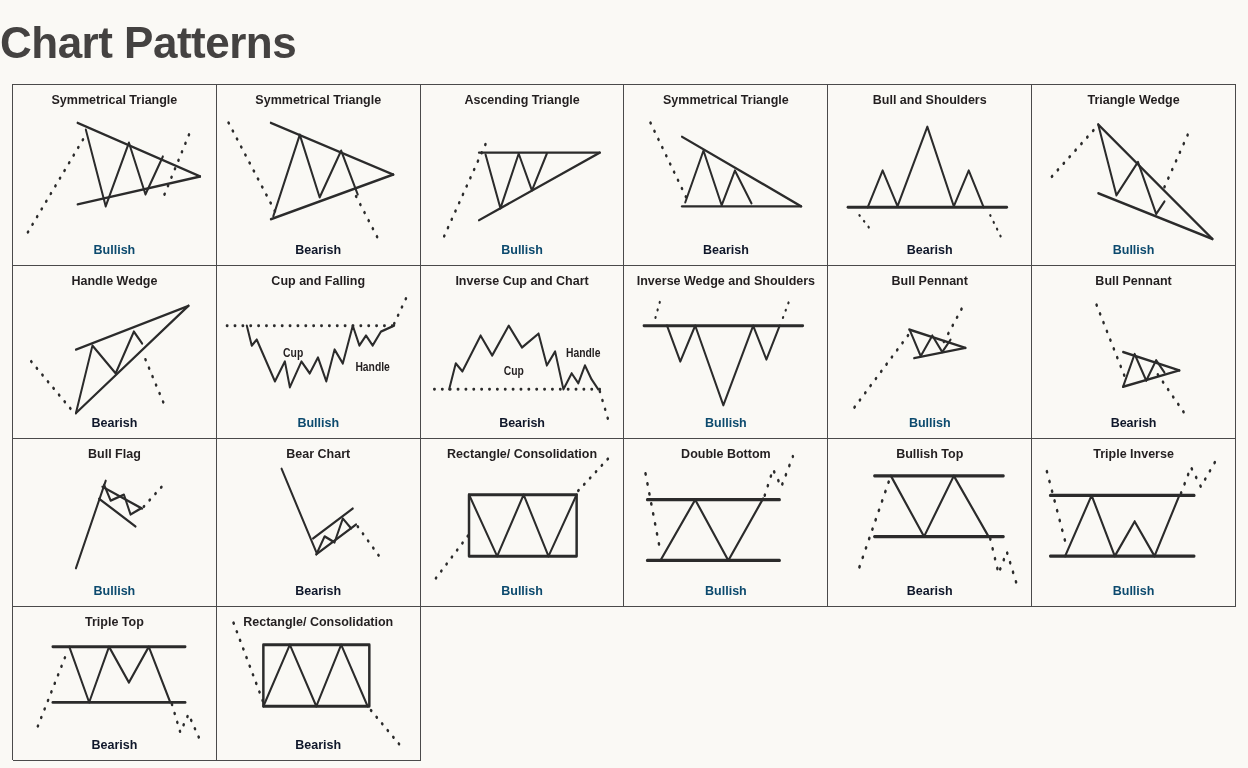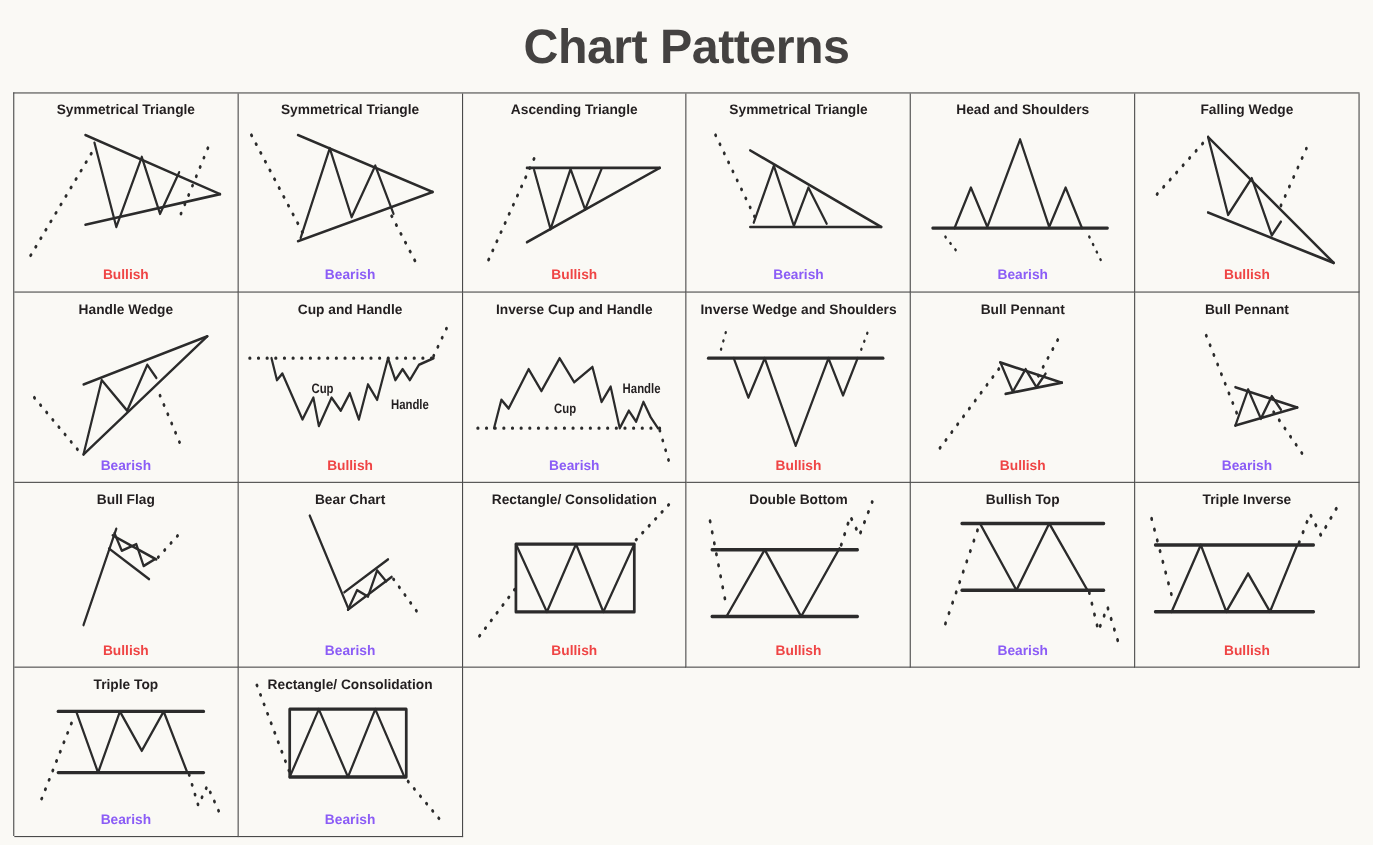--- a/index.html
+++ b/index.html
@@ -3,21 +3,20 @@
 <meta charset="utf-8">
 <style>
   html,body{margin:0;padding:0;}
   body{
     width:1248px;height:768px;
     background:#faf9f5;
     font-family:"Liberation Sans", sans-serif;
     overflow:hidden;
   }
   #page-title{
-    text-align:center;
     font-size:44px;
     font-weight:bold;
     color:#444241;
     letter-spacing:-0.5px;
     padding-top:16px;
     height:54px;
     line-height:54px;
   }
   #grid{
     position:absolute;
@@ -53,22 +52,22 @@
     height:100%;
   }
   .signal{
     position:absolute;
     bottom:8px; left:0; right:0;
     text-align:center;
     font-size:12.5px;
     font-weight:bold;
     z-index:3;
   }
-  .bullish{color:#ef4444;}
-  .bearish{color:#8b5cf6;}
+  .bullish{color:#0c4a6e;}
+  .bearish{color:#0f172a;}
   .inner-label{
     font-size:12.5px;
     font-weight:bold;
     fill:#231f20;
     font-family:"Liberation Sans", sans-serif;
   }
   .ln{stroke:#2b2b2b;stroke-width:2.4;fill:none;stroke-linecap:round;stroke-linejoin:round;}
   .ln-thick{stroke:#2b2b2b;stroke-width:3;fill:none;stroke-linecap:round;stroke-linejoin:round;}
   .dotted{stroke:#2b2b2b;stroke-width:3;fill:none;stroke-linecap:round;stroke-dasharray:0.5 9;}
   .dotted-fine{stroke:#2b2b2b;stroke-width:2.6;fill:none;stroke-linecap:round;stroke-dasharray:0.5 7.5;}
@@ -120,32 +119,32 @@
     <svg class="cell-svg" viewBox="0 0 245 181" preserveAspectRatio="none">
       <path class="dotted" d="M32,38 L78,118"></path>
       <path class="ln" d="M70,52 L214,122"></path>
       <path class="ln" d="M70,122 L214,122"></path>
       <path class="ln" d="M74,118 L96,66 L118,121 L134,86 L154,119"></path>
     </svg>
     <div class="signal bearish">Bearish</div>
   </div>
 
   <div class="cell">
-    <div class="cell-title">Head and Shoulders</div>
+    <div class="cell-title">Bull and Shoulders</div>
     <svg class="cell-svg" viewBox="0 0 245 181" preserveAspectRatio="none">
       <path class="ln-thick" d="M24,123 L216,123"></path>
       <path class="ln" d="M48,123 L66,86 L84,122 L120,42 L152,122 L170,86 L188,123"></path>
       <path class="dotted-fine" d="M38,131 L52,146"></path>
       <path class="dotted-fine" d="M196,131 L212,158"></path>
     </svg>
     <div class="signal bearish">Bearish</div>
   </div>
 
   <div class="cell">
-    <div class="cell-title">Falling Wedge</div>
+    <div class="cell-title">Triangle Wedge</div>
     <svg class="cell-svg" viewBox="0 0 245 173" preserveAspectRatio="none">
       <path class="dotted" d="M24,88 L76,42"></path>
       <path class="dotted" d="M160,98 L188,48"></path>
       <path class="ln" d="M80,38 L218,148"></path>
       <path class="ln" d="M80,104 L218,148"></path>
       <path class="ln" d="M80,38 L102,106 L128,74 L150,124 L160,112"></path>
     </svg>
     <div class="signal bullish">Bullish</div>
   </div>
 
@@ -155,33 +154,33 @@
       <path class="dotted" d="M22,96 L72,146"></path>
       <path class="dotted" d="M160,94 L182,138"></path>
       <path class="ln" d="M76,84 L212,40"></path>
       <path class="ln" d="M76,148 L212,40"></path>
       <path class="ln" d="M76,148 L96,80 L124,108 L146,66 L156,78"></path>
     </svg>
     <div class="signal bearish">Bearish</div>
   </div>
 
   <div class="cell">
-    <div class="cell-title">Cup and Handle</div>
+    <div class="cell-title">Cup and Falling</div>
     <svg class="cell-svg" viewBox="0 0 245 173" preserveAspectRatio="none">
       <path class="dotted" d="M12,60 L218,60"></path>
       <path class="ln" d="M36,60 L42,80 L48,74 L70,116 L82,96 L88,122 L102,96 L112,108 L122,92 L132,116 L142,84 L152,98 L164,60 L172,80 L180,70 L188,80 L198,66 L214,60"></path>
       <path class="dotted" d="M214,58 L232,26"></path>
       <text class="inner-label" x="92" y="92" text-anchor="middle">Cup</text>
       <text class="inner-label" x="188" y="106" text-anchor="middle">Handle</text>
     </svg>
     <div class="signal bullish">Bullish</div>
   </div>
 
   <div class="cell">
-    <div class="cell-title">Inverse Cup and Handle</div>
+    <div class="cell-title">Inverse Cup and Chart</div>
     <svg class="cell-svg" viewBox="0 0 245 173" preserveAspectRatio="none">
       <path class="dotted" d="M16,124 L218,124"></path>
       <path class="ln" d="M34,124 L42,98 L50,106 L72,70 L86,90 L106,60 L122,82 L142,68 L152,100 L162,86 L172,124 L182,108 L190,118 L198,100 L206,114 L214,124"></path>
       <path class="dotted" d="M216,126 L228,160"></path>
       <text class="inner-label" x="112" y="110" text-anchor="middle">Cup</text>
       <text class="inner-label" x="196" y="92" text-anchor="middle">Handle</text>
     </svg>
     <div class="signal bearish">Bearish</div>
   </div>
 

